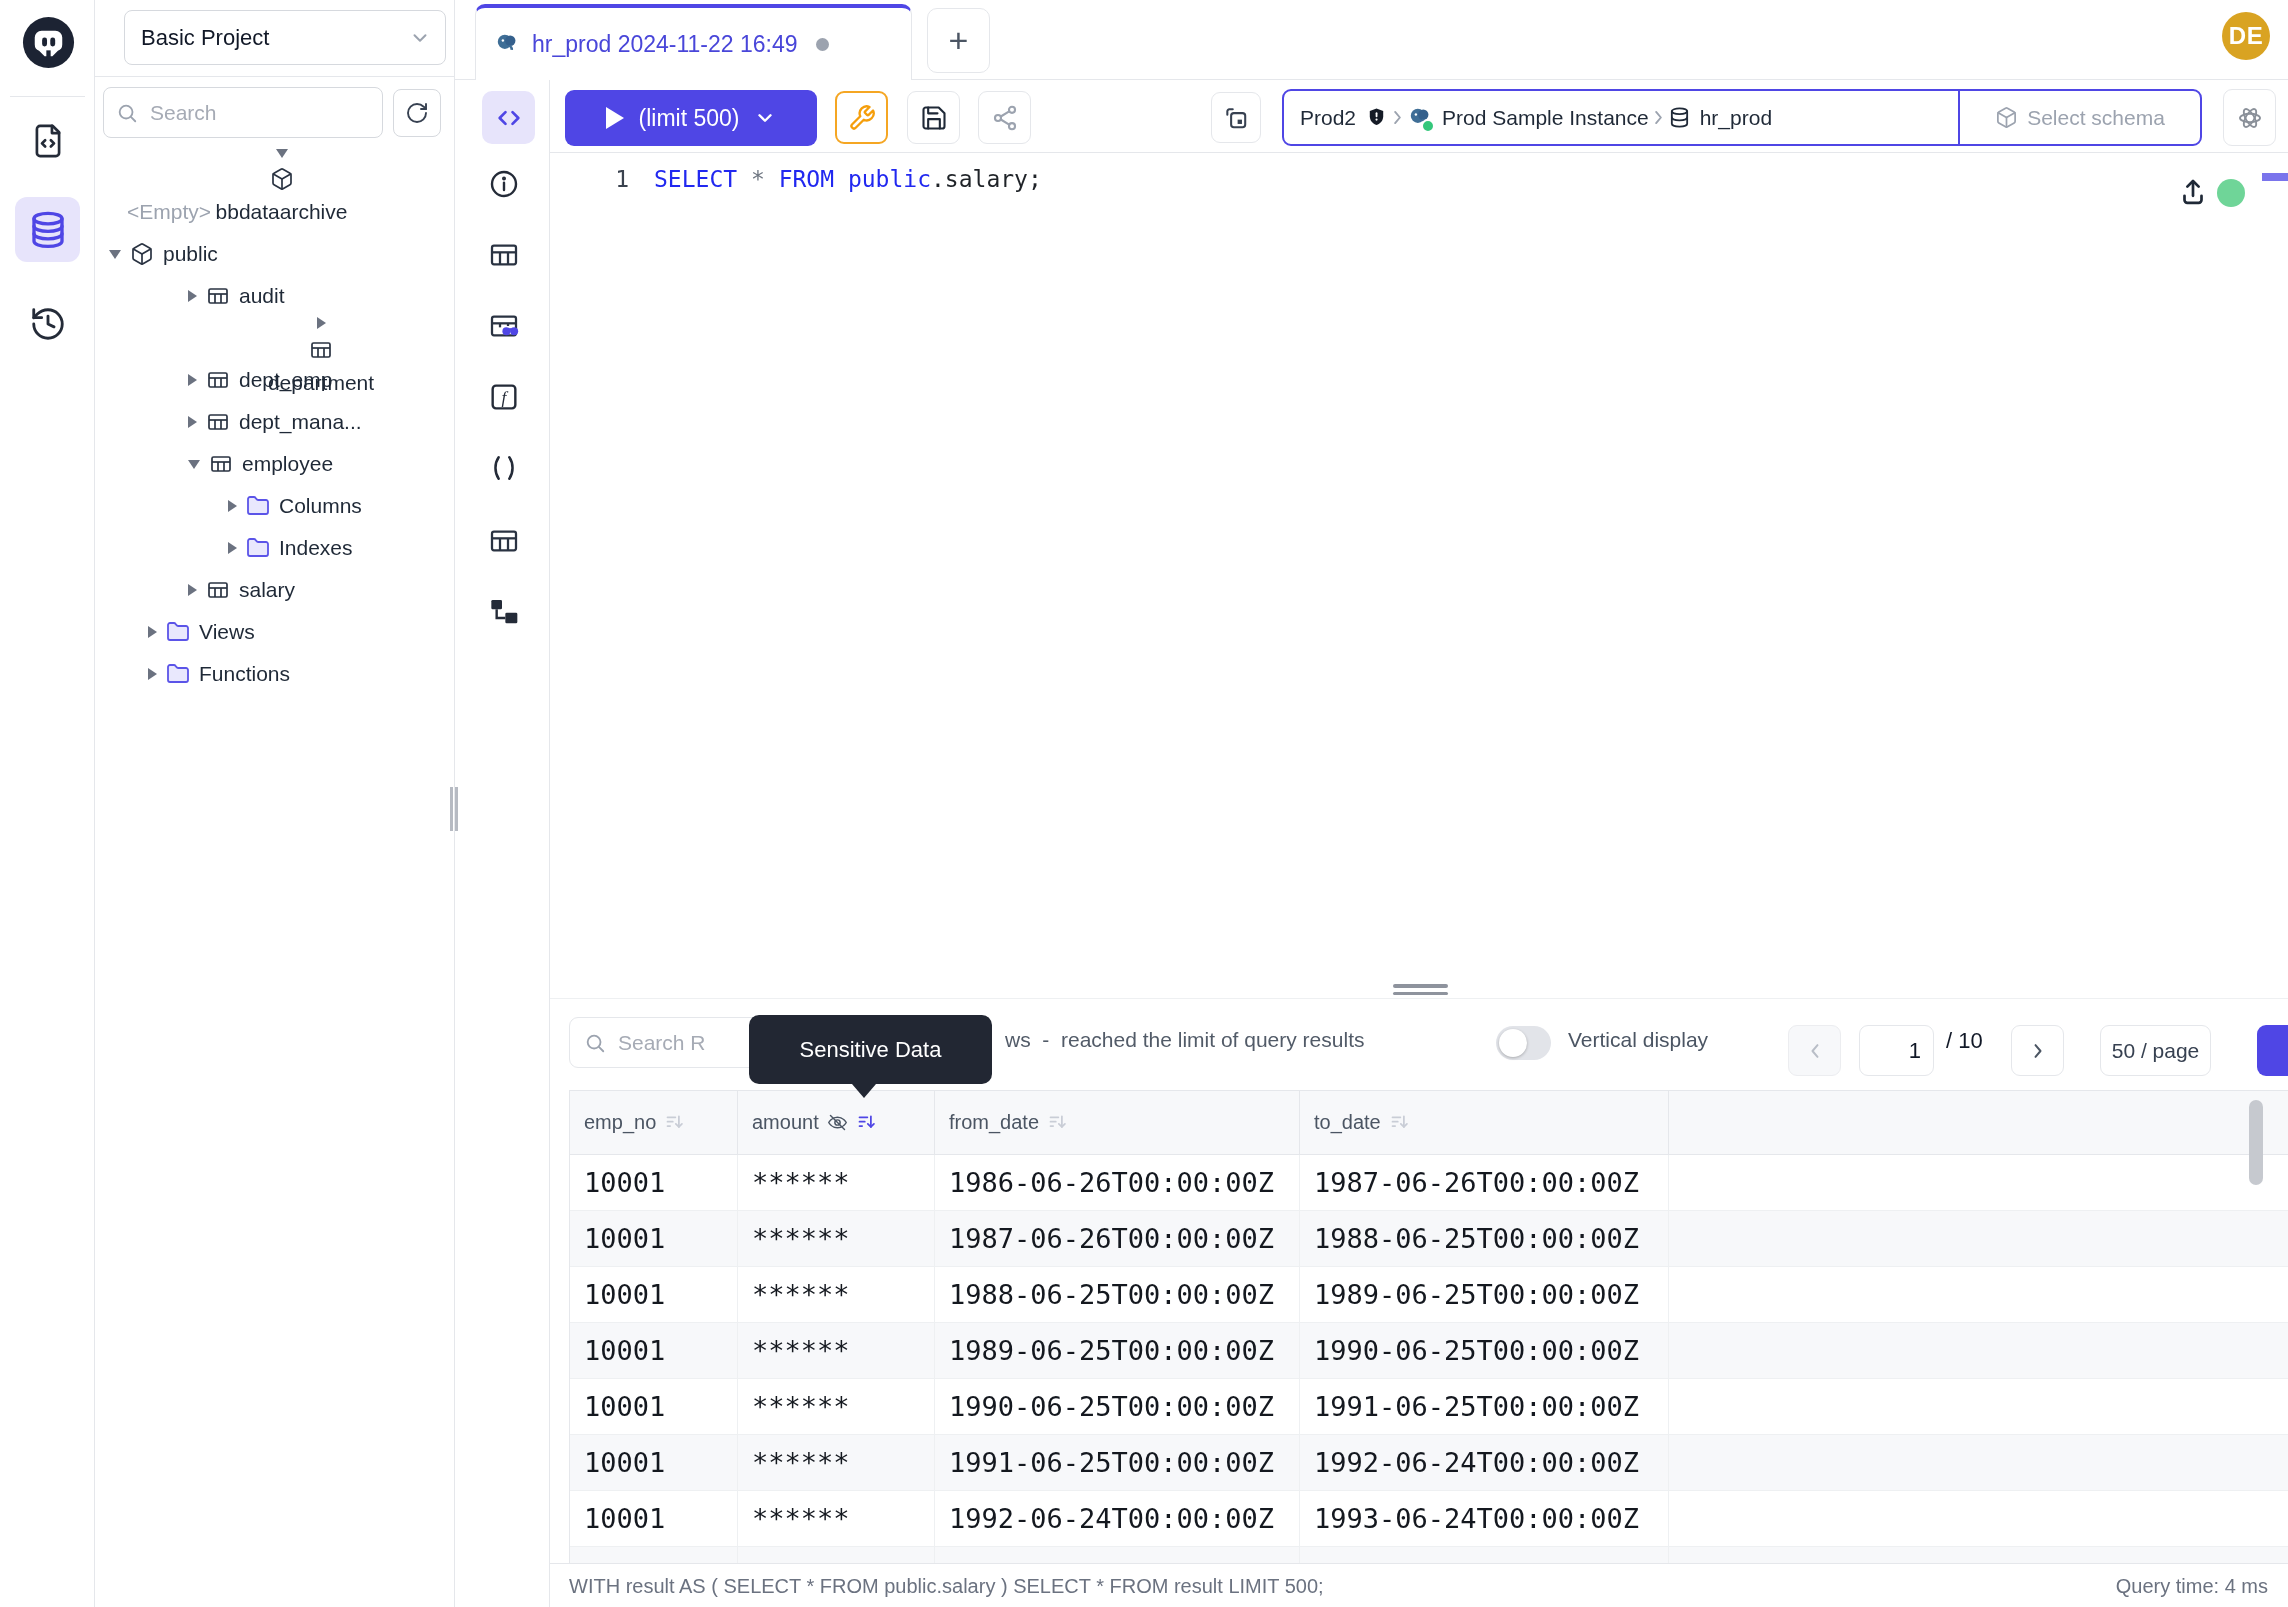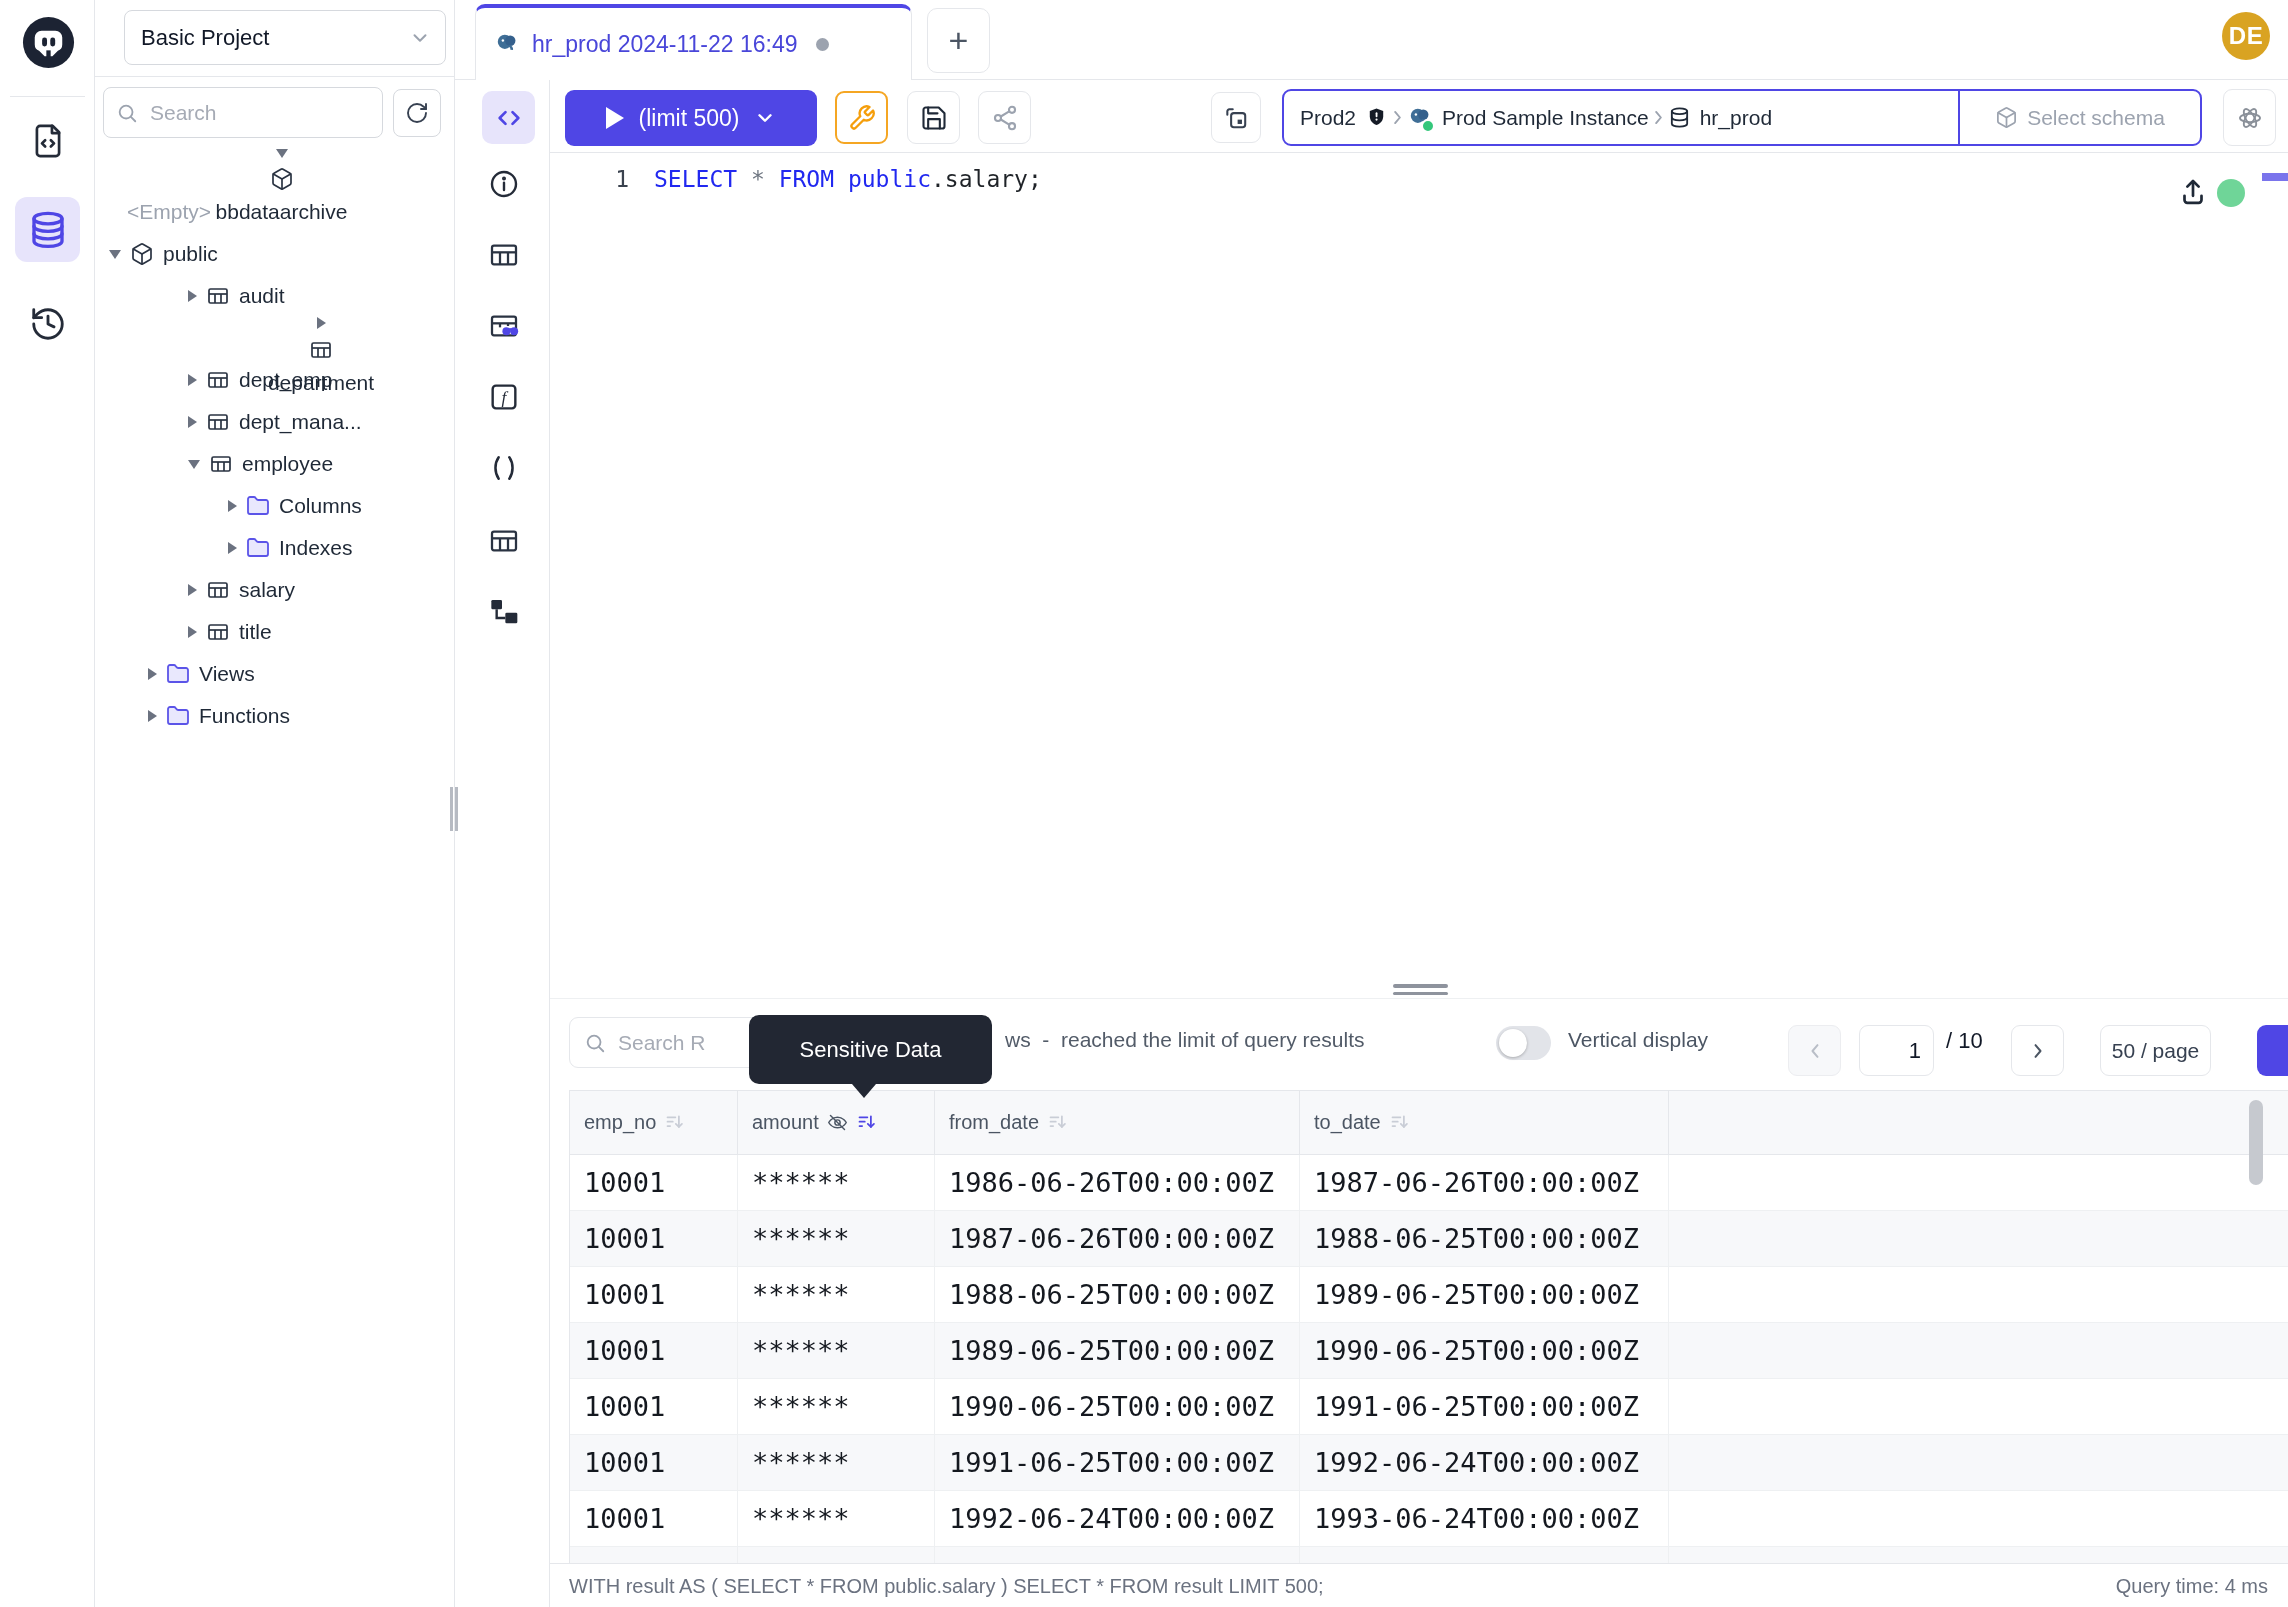--- a/index.html
+++ b/index.html
@@ -292,32 +292,20 @@
           <span>
             <svg width="24" height="24" viewBox="0 0 24 24" fill="none" stroke="#2A3342" stroke-width="1.7" stroke-linejoin="round">
               <rect x="3" y="5" width="18" height="14" rx="1.5"></rect>
               <line x1="3" y1="10" x2="21" y2="10"></line>
               <line x1="9" y1="10" x2="9" y2="19"></line>
               <line x1="15" y1="10" x2="15" y2="19"></line>
             </svg>
           </span>
           <span class="lbl">salary</span>
         </div>
-        <div class="tree-row" style="padding-left: 93px;">
-          <span class="caret-r"></span>
-          <span>
-            <svg width="24" height="24" viewBox="0 0 24 24" fill="none" stroke="#2A3342" stroke-width="1.7" stroke-linejoin="round">
-              <rect x="3" y="5" width="18" height="14" rx="1.5"></rect>
-              <line x1="3" y1="10" x2="21" y2="10"></line>
-              <line x1="9" y1="10" x2="9" y2="19"></line>
-              <line x1="15" y1="10" x2="15" y2="19"></line>
-            </svg>
-          </span>
-          <span class="lbl">title</span>
-        </div>
         <div class="tree-row" style="padding-left: 53px;">
           <span class="caret-r"></span>
           <span>
             <svg width="24" height="24" viewBox="0 0 24 24" fill="#E9E8FD" stroke="#5B54E8" stroke-width="1.8" stroke-linejoin="round">
               <path d="M20 20a2 2 0 0 0 2-2V8a2 2 0 0 0-2-2h-7.9a2 2 0 0 1-1.69-.9L9.6 3.9A2 2 0 0 0 7.93 3H4a2 2 0 0 0-2 2v13a2 2 0 0 0 2 2Z"></path>
             </svg>
           </span>
           <span class="lbl">Views</span>
         </div>
         <div class="tree-row" style="padding-left: 53px;">

